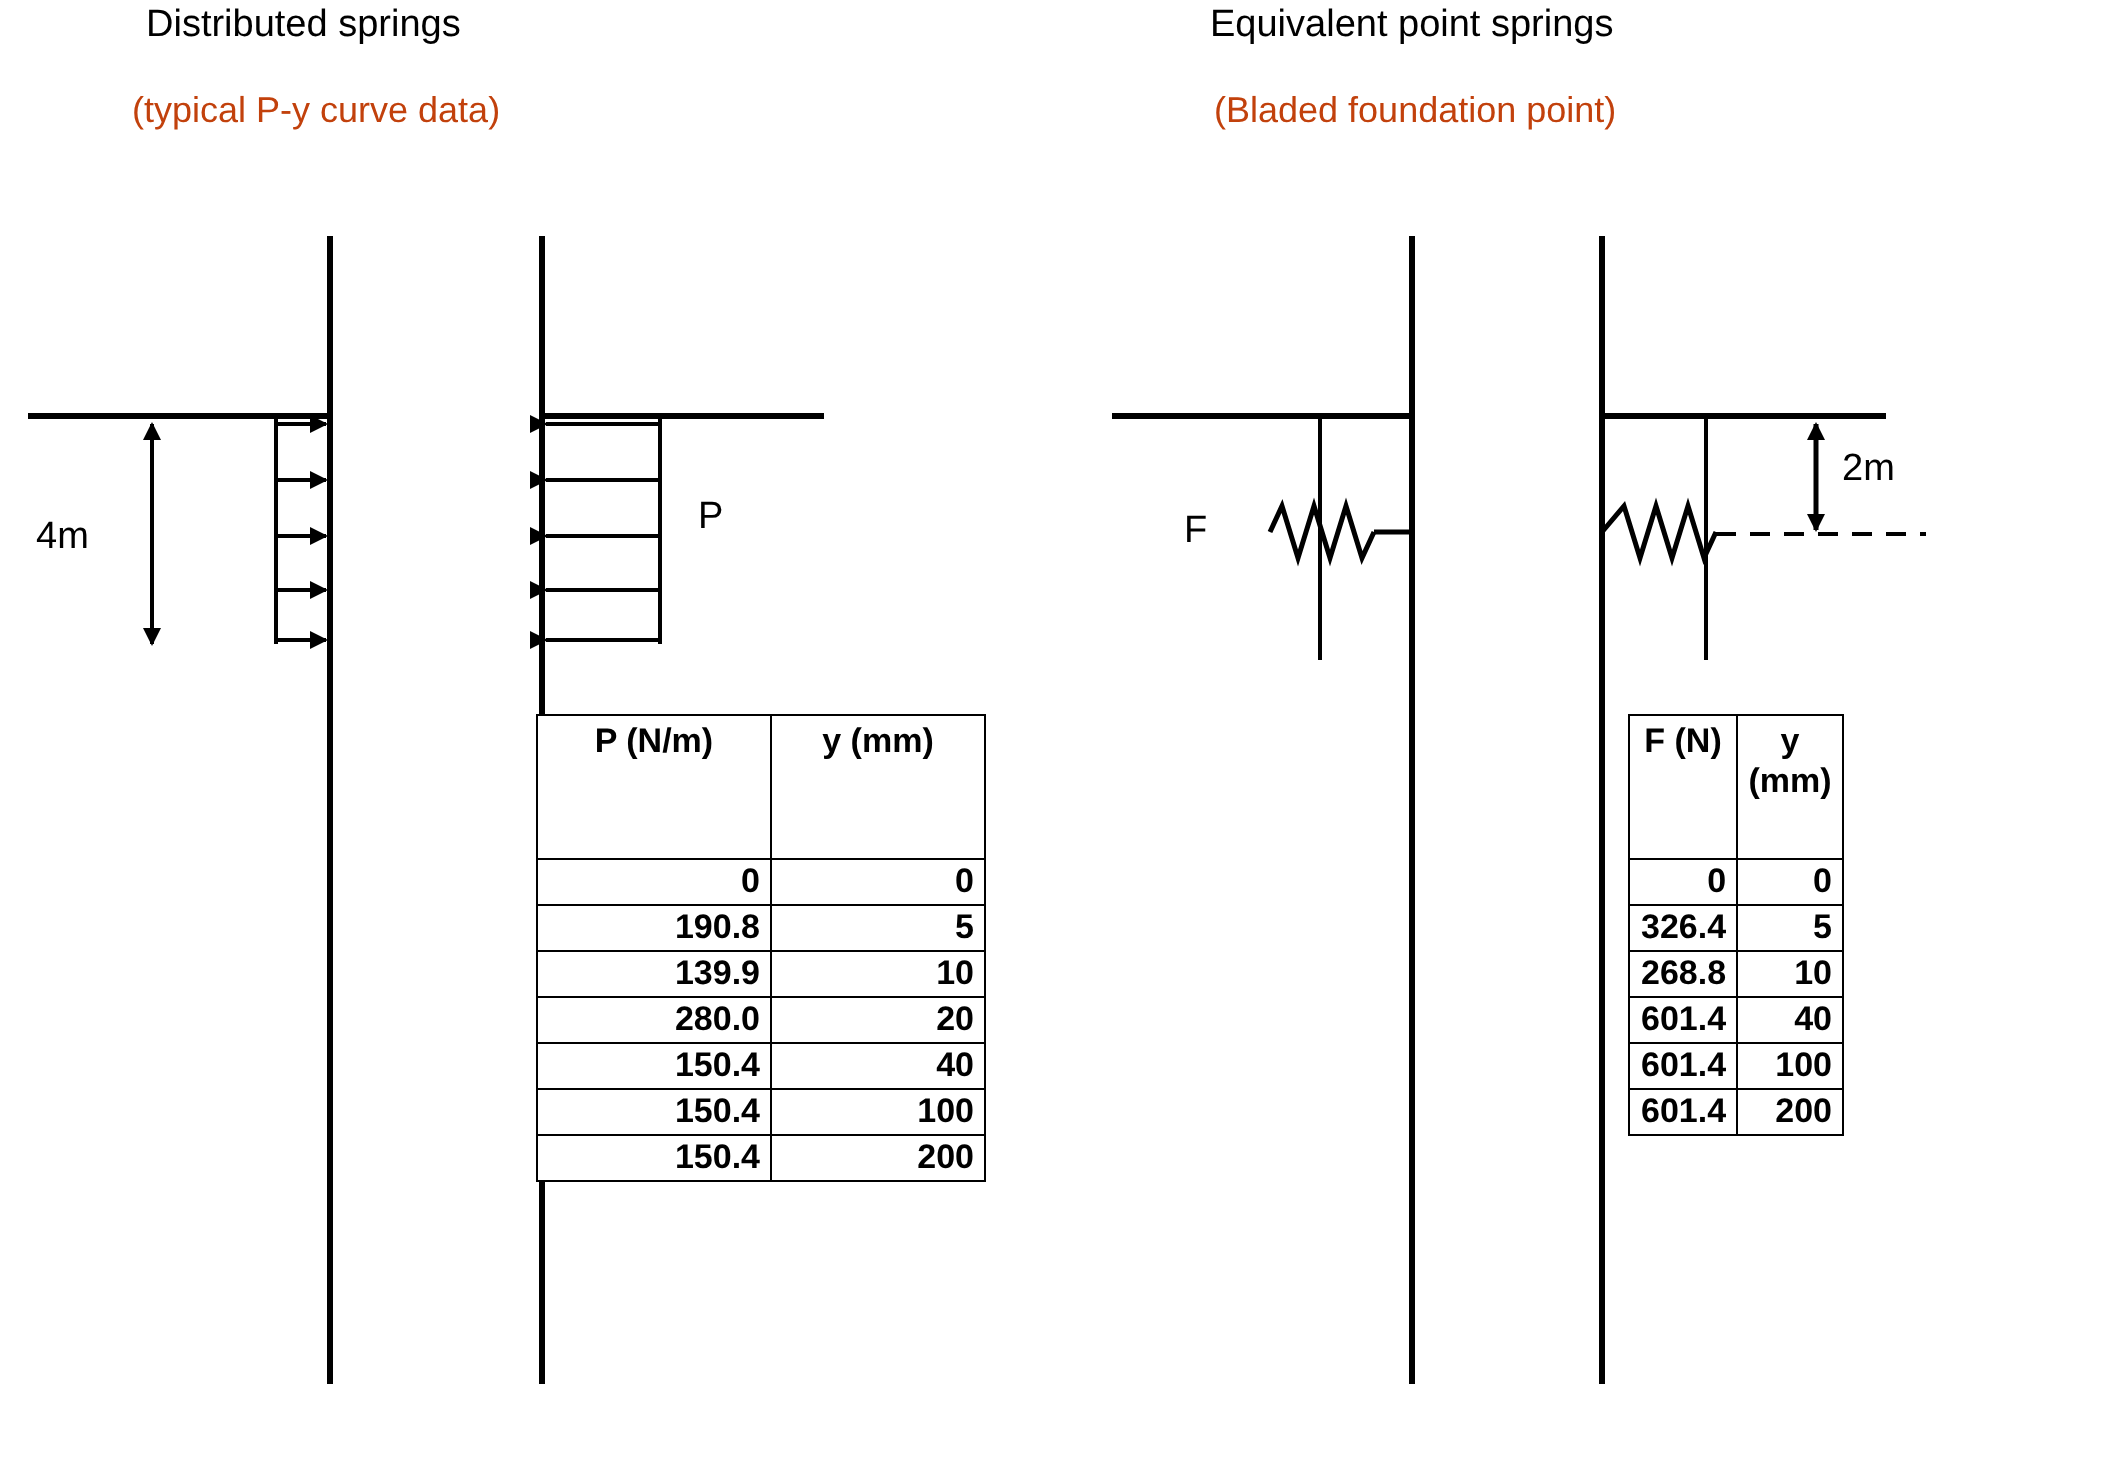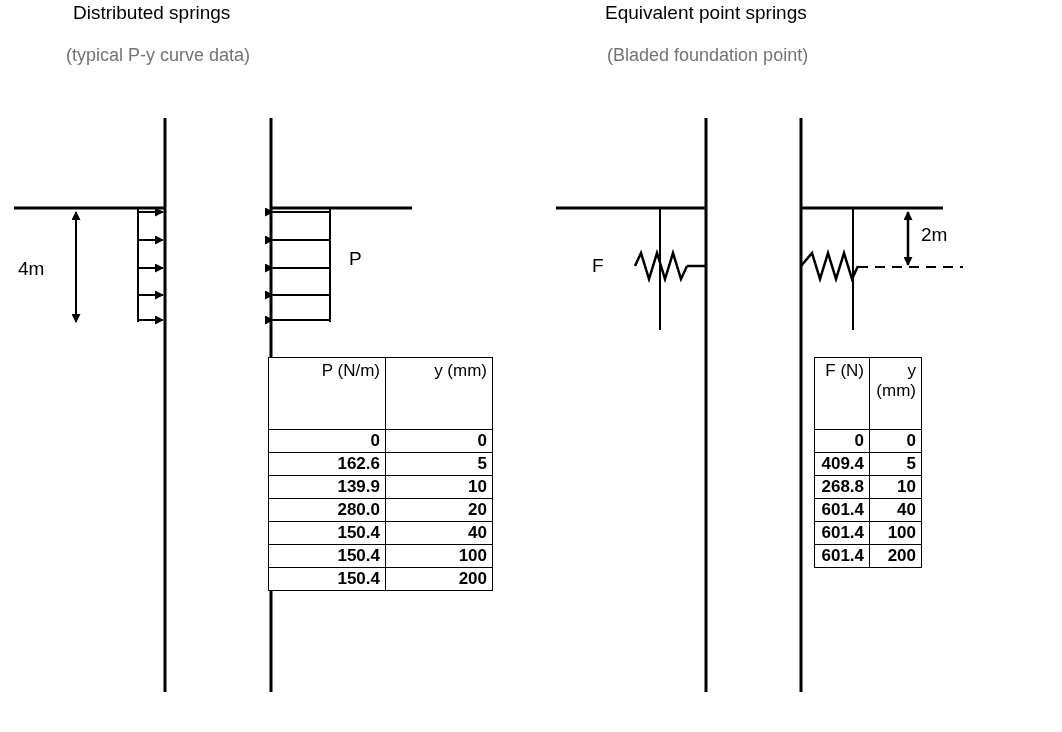--- a/index.html
+++ b/index.html
@@ -23,21 +23,21 @@
   }
   .title {
     position: absolute;
     font-size: 19px;
     color: #000;
     white-space: nowrap;
   }
   .subtitle {
     position: absolute;
     font-size: 18px;
-    color: #737373;
+    color: #c2410c;
     white-space: nowrap;
   }
   .label {
     position: absolute;
     font-size: 19px;
     color: #000;
     white-space: nowrap;
   }
   svg.diagram {
     position: absolute;
@@ -55,22 +55,22 @@
   table.datatable td, table.datatable th {
     border: 1px solid #000;
     padding: 1px 5px;
     height: 23px;
     box-sizing: border-box;
     font-weight: bold;
     text-align: right;
     font-size: 17px;
   }
   table.datatable th {
-    text-align: right;
-    font-weight: normal;
+    text-align: center;
+    font-weight: bold;
     height: 72px;
     vertical-align: top;
     padding-top: 3px;
   }
   table.datatable td.col1, table.datatable th.col1 { width: 117px; }
   table.datatable td.col2, table.datatable th.col2 { width: 107px; }
 </style>
 </head>
 <body>
 
@@ -157,21 +157,21 @@
         <th class="col1">P (N/m)</th>
         <th class="col2">y (mm)</th>
       </tr>
     </thead>
     <tbody>
       <tr>
         <td class="col1">0</td>
         <td class="col2">0</td>
       </tr>
       <tr>
-        <td class="col1">162.6</td>
+        <td class="col1">190.8</td>
         <td class="col2">5</td>
       </tr>
       <tr>
         <td class="col1">139.9</td>
         <td class="col2">10</td>
       </tr>
       <tr>
         <td class="col1">280.0</td>
         <td class="col2">20</td>
       </tr>
@@ -196,21 +196,21 @@
         <th class="col1">F (N)</th>
         <th class="col2">y (mm)</th>
       </tr>
     </thead>
     <tbody>
       <tr>
         <td class="col1">0</td>
         <td class="col2">0</td>
       </tr>
       <tr>
-        <td class="col1">409.4</td>
+        <td class="col1">326.4</td>
         <td class="col2">5</td>
       </tr>
       <tr>
         <td class="col1">268.8</td>
         <td class="col2">10</td>
       </tr>
       <tr>
         <td class="col1">601.4</td>
         <td class="col2">40</td>
       </tr>

